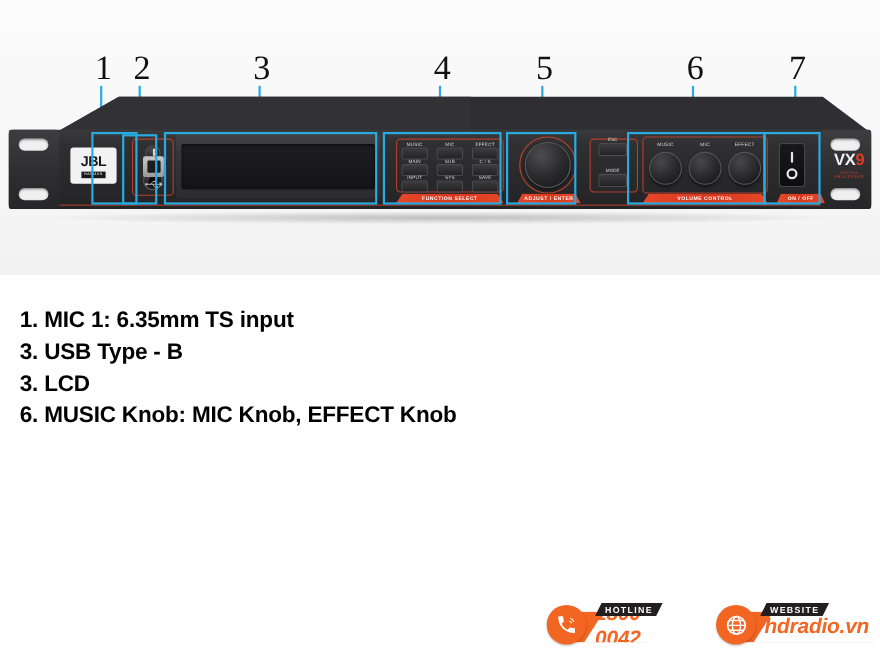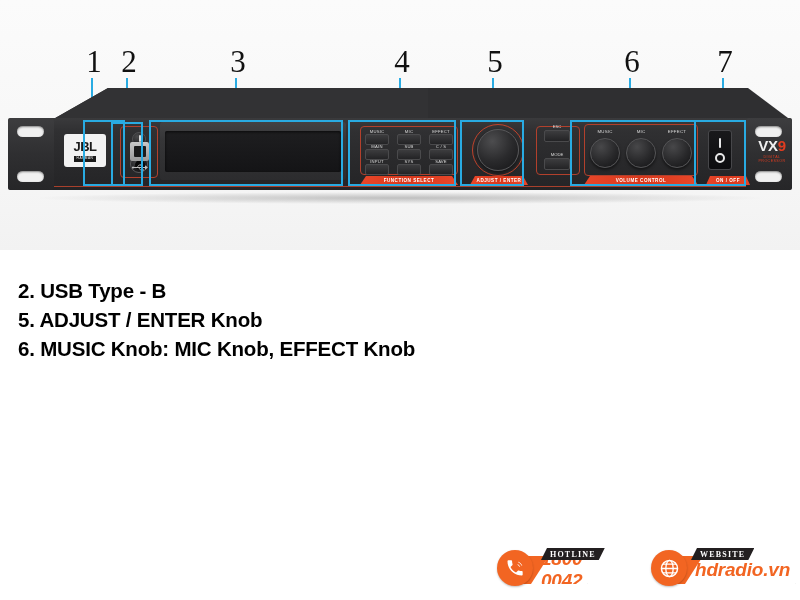--- a/index.html
+++ b/index.html
@@ -354,21 +354,20 @@
   }
   .badge-tag {
     position:absolute; top:0; height:12px;
     background:#231f20;
     color:#ffffff;
     font-size:8px; font-weight:bold; letter-spacing:1.2px;
     display:flex; align-items:center; justify-content:center;
     padding: 0 9px;
     clip-path: polygon(6px 0, 100% 0, calc(100% - 6px) 100%, 0 100%);
     z-index:4;
-    font-family:Liberation Serif, serif;
   }
   .badge-value {
     color:#f26522;
     font-weight:bold;
     font-size:19px;
     font-style: italic;
     letter-spacing:-0.2px;
   }
   .badge-wedge {
     position:absolute; top:8px; height:28px; width:26px;
@@ -522,22 +521,23 @@
         <div class="hl-box" style="left: 149px; top: 120px; width: 194px; height: 66px;"></div>
         <div class="hl-box" style="left: 348px; top: 120px; width: 108px; height: 66px;"></div>
         <div class="hl-box" style="left: 460px; top: 120px; width: 64px; height: 66px;"></div>
         <div class="hl-box" style="left: 570px; top: 120px; width: 126px; height: 66px;"></div>
         <div class="hl-box" style="left: 694px; top: 120px; width: 52px; height: 66px;"></div>
       </div>
 
   </div>
 
   <div id="desc-list">
-      <div class="desc-line">2. USB Type - B</div>
-      <div class="desc-line">5. ADJUST / ENTER Knob</div>
+      <div class="desc-line">1. MIC 1: 6.35mm TS input</div>
+      <div class="desc-line">3. USB Type - B</div>
+      <div class="desc-line">3. LCD</div>
       <div class="desc-line">6. MUSIC Knob: MIC Knob, EFFECT Knob</div>
     </div>
 
   <div id="footer">
 
     <div class="badge" id="badge-hotline" style="left: 497px;">
       <div class="badge-body">
         <span class="badge-value">1800 0042</span>
       </div>
       <div class="badge-wedge" style="left: 26px;"></div>

